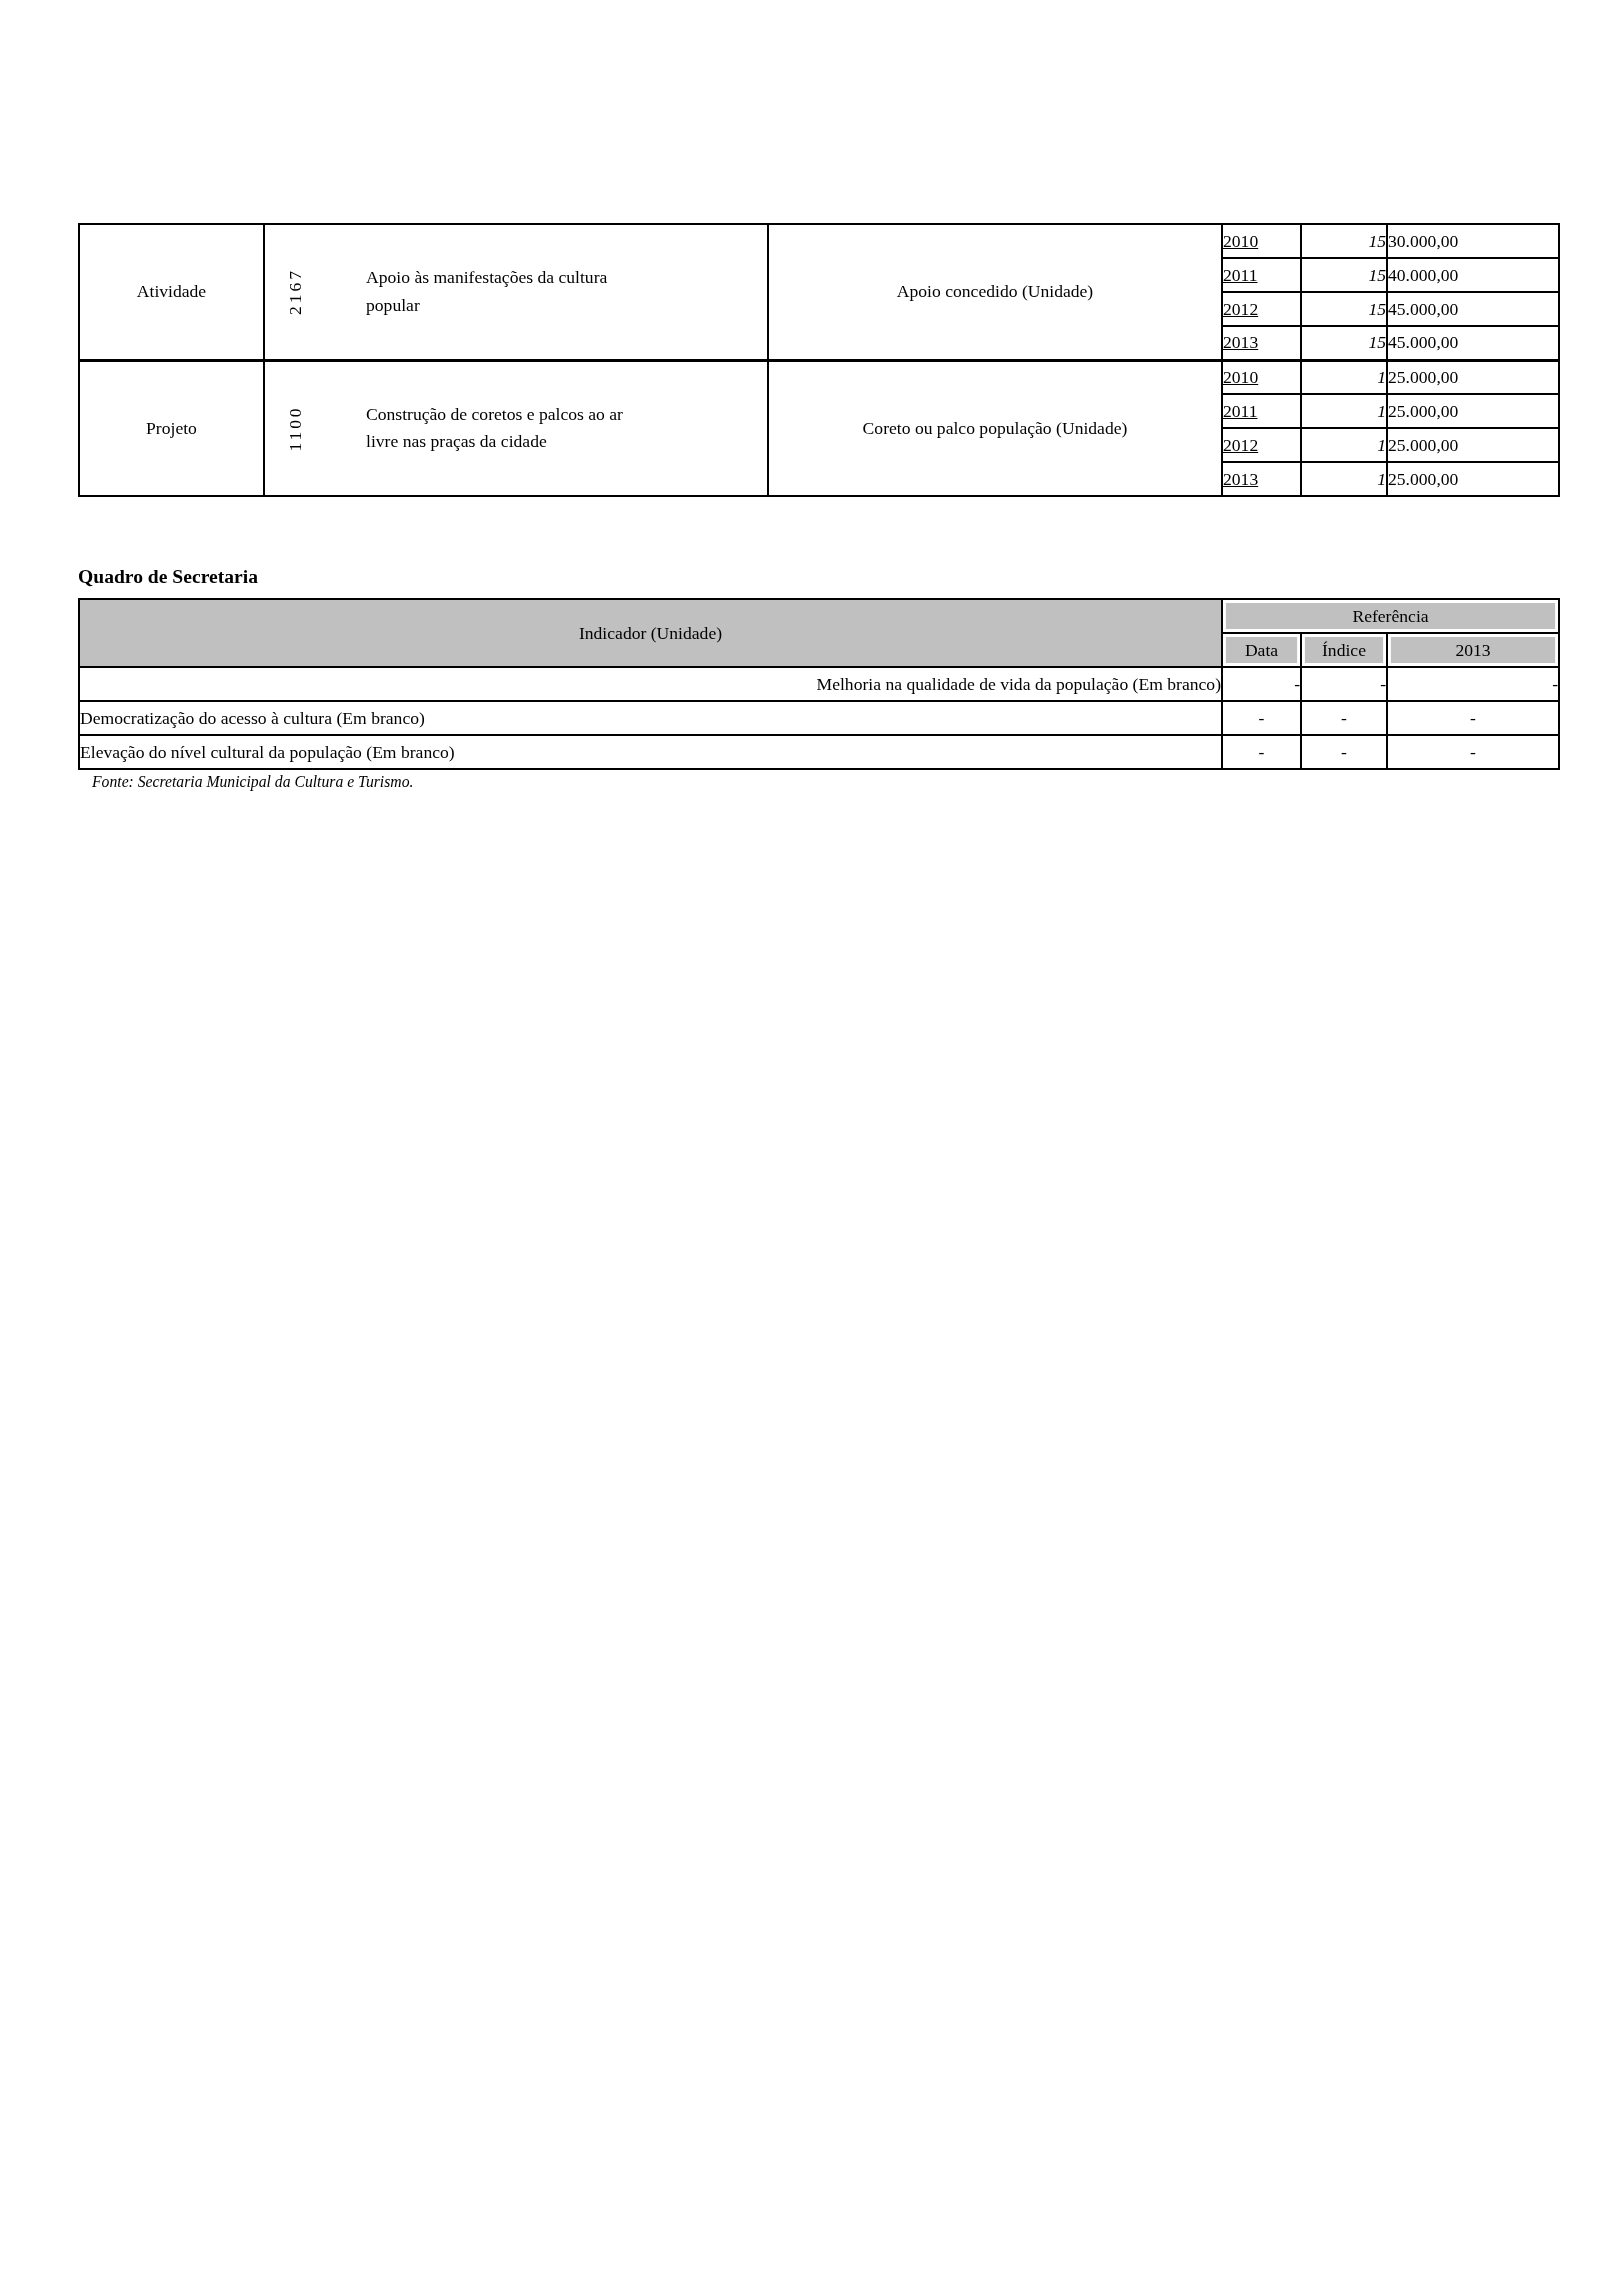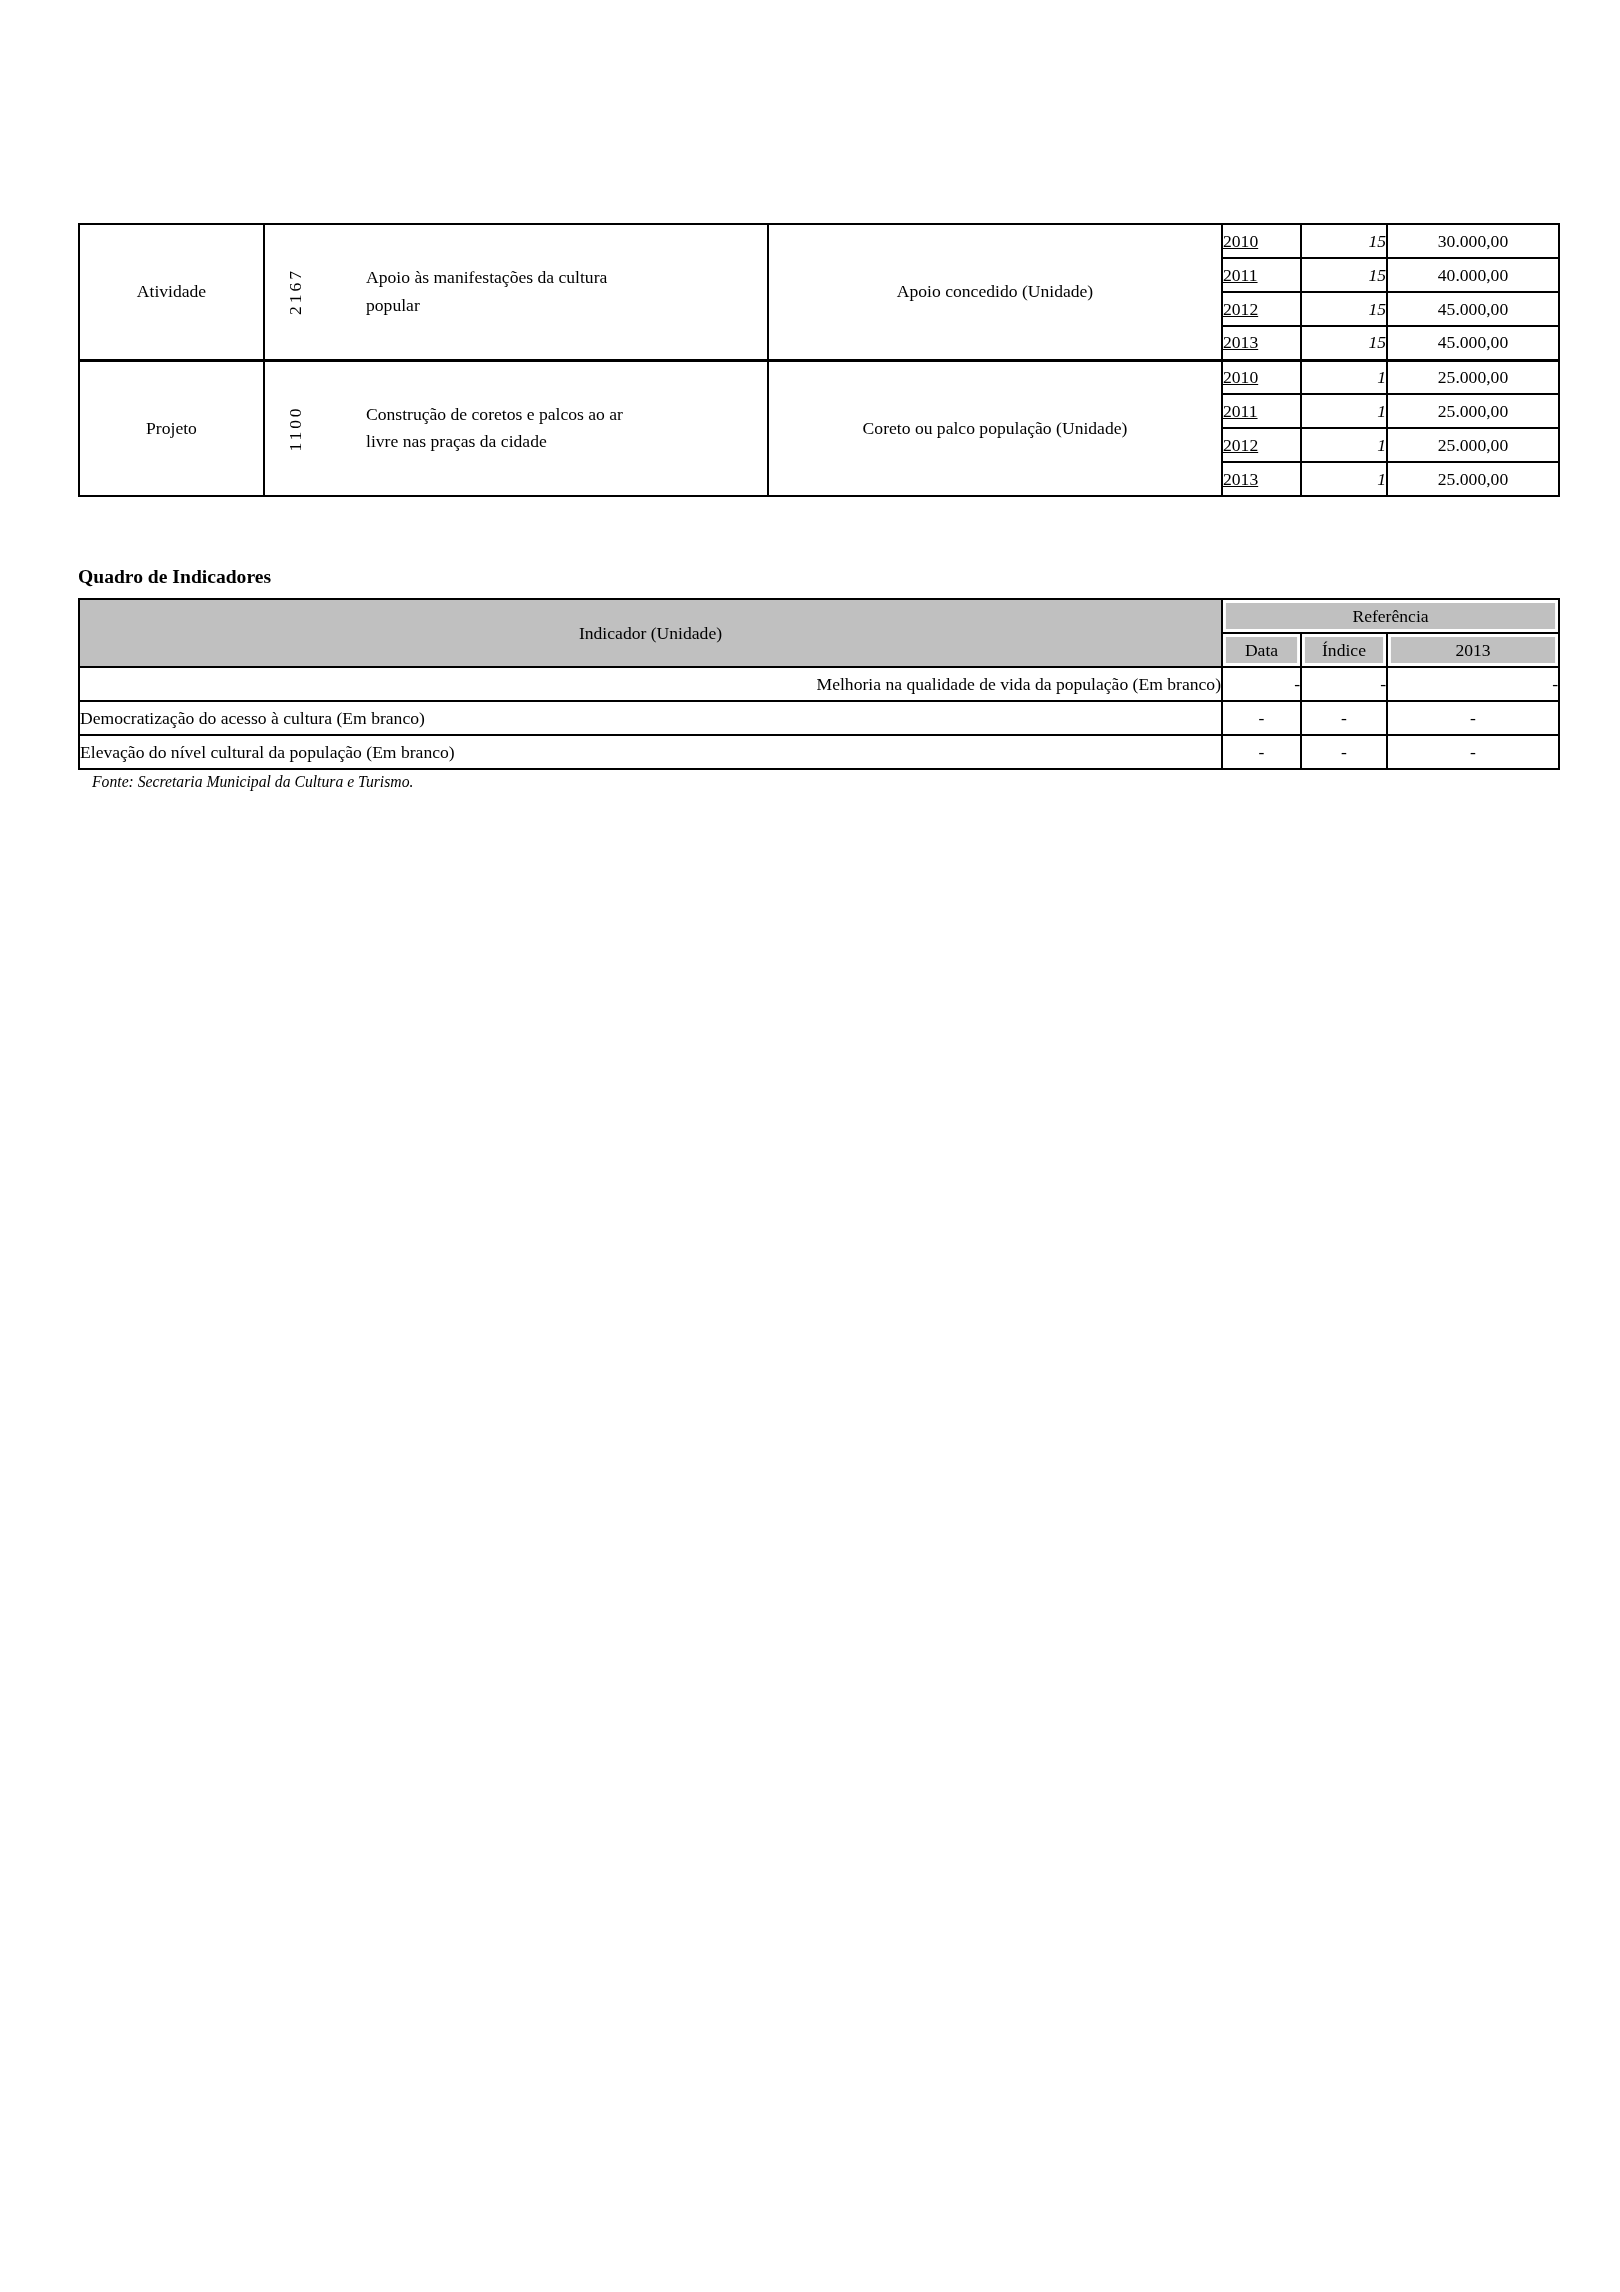--- a/index.html
+++ b/index.html
@@ -60,21 +60,21 @@
     transform: rotate(-90deg);
     font-size: 17.6px;
     letter-spacing: 2.9px;
   }
   .desc-lines { line-height: 27.4px; }
   .desc-line { white-space: nowrap; margin-left: 40px; }
 
   td.unit-cell { padding-left: 2.9px; text-align: center; }
   td.year-cell { text-align: left; font-size: 16.7px; text-decoration: underline; }
   td.idx-cell  { text-align: right; font-size: 16.7px; font-style: italic; }
-  td.val-cell  { text-align: center; padding-right: 7.8px; font-size: 16.7px; }
+  td.val-cell  { text-align: left; padding-right: 7.8px; font-size: 16.7px; }
 
   
   .section-title {
     position: absolute;
     left: 78px;
     top: 566px;
     font-size: 19.6px;
     font-weight: bold;
     white-space: nowrap;
   }
@@ -179,21 +179,21 @@
         <td class="val-cell">25.000,00</td>
       </tr>
       <tr>
         <td class="year-cell">2013</td>
         <td class="idx-cell">1</td>
         <td class="val-cell">25.000,00</td>
       </tr>
     </tbody>
   </table>
 
-  <div class="section-title">Quadro de Indicadores</div>
+  <div class="section-title">Quadro de Secretaria</div>
 
   <table class="doc-table ind-table">
     <colgroup>
       <col style="width:1143px">
       <col style="width:79px">
       <col style="width:86px">
       <col style="width:172px">
     </colgroup>
     <tbody>
       <tr>

